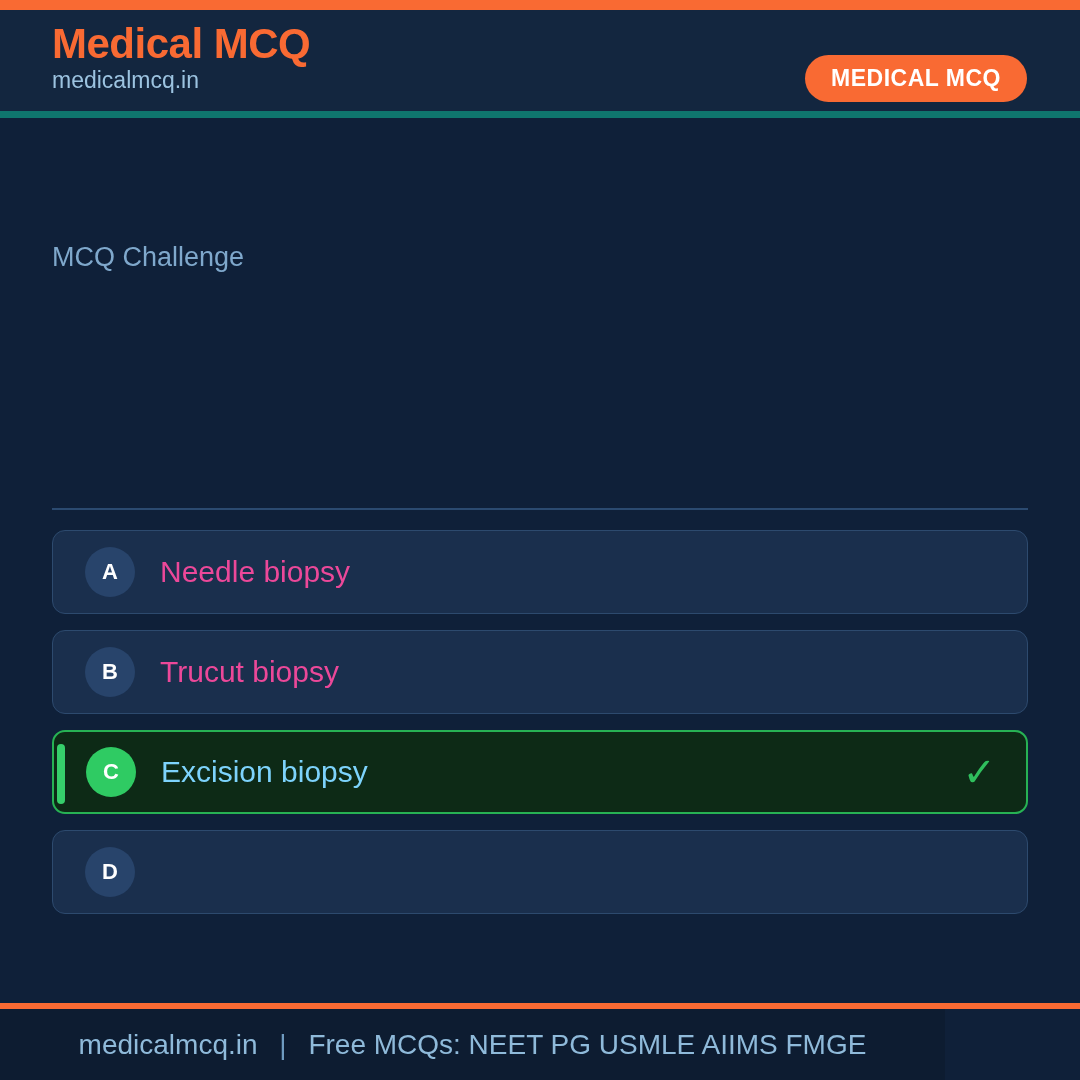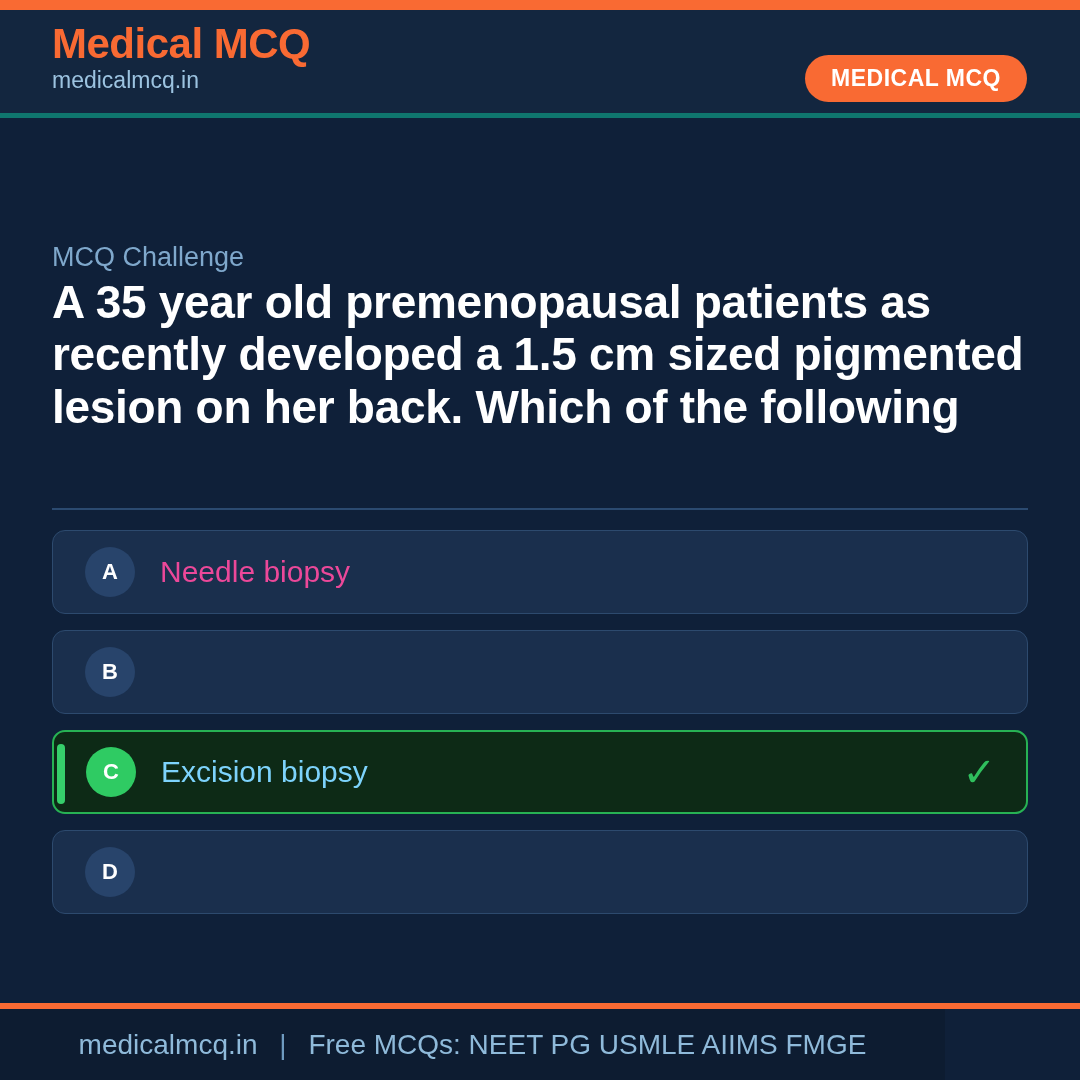--- a/index.html
+++ b/index.html
@@ -14,21 +14,21 @@
   
   .top-accent {
     position:absolute; top:0; left:0; width:1080px; height:10px;
     background:#f96a33;
   }
 
   
   .header {
     position:absolute; top:10px; left:0; width:1080px; height:108px;
     background:#13263f;
-    border-bottom:5px solid #0f766e;
+    border-bottom:7px solid #0f766e;
   }
   .brand-block { position:absolute; left:52px; top:12px; }
   .brand-title {
     font-size:42px; font-weight:bold; color:#f96a33;
     letter-spacing:-0.5px; line-height:1.05;
   }
   .brand-sub {
     font-size:23px; color:#9cc3e0; margin-top:2px; line-height:1.1;
   }
   .header-badge {
@@ -113,32 +113,32 @@
   <div class="header">
     <div class="brand-block">
       <div class="brand-title">Medical MCQ</div>
       <div class="brand-sub">medicalmcq.in</div>
     </div>
     <div class="header-badge">MEDICAL MCQ</div>
   </div>
 
   <div class="main">
     <div class="kicker">MCQ Challenge</div>
-    <div class="question">A 35 year old premenopausal patients as recently developed a 1.5 cm sized pigmented lesion on her back. Which of the following</div>
     <div class="q-divider"></div>
 
     <div class="options">
 
       <div class="option">
         <div class="badge">A</div>
         <div class="otext">Needle biopsy</div>
       </div>
 
       <div class="option">
         <div class="badge">B</div>
+        <div class="otext">Trucut biopsy</div>
       </div>
 
       <div class="option correct">
         <div class="accent"></div>
         <div class="badge">C</div>
         <div class="otext">Excision biopsy</div>
         <div class="check">✓</div>
       </div>
 
       <div class="option">

